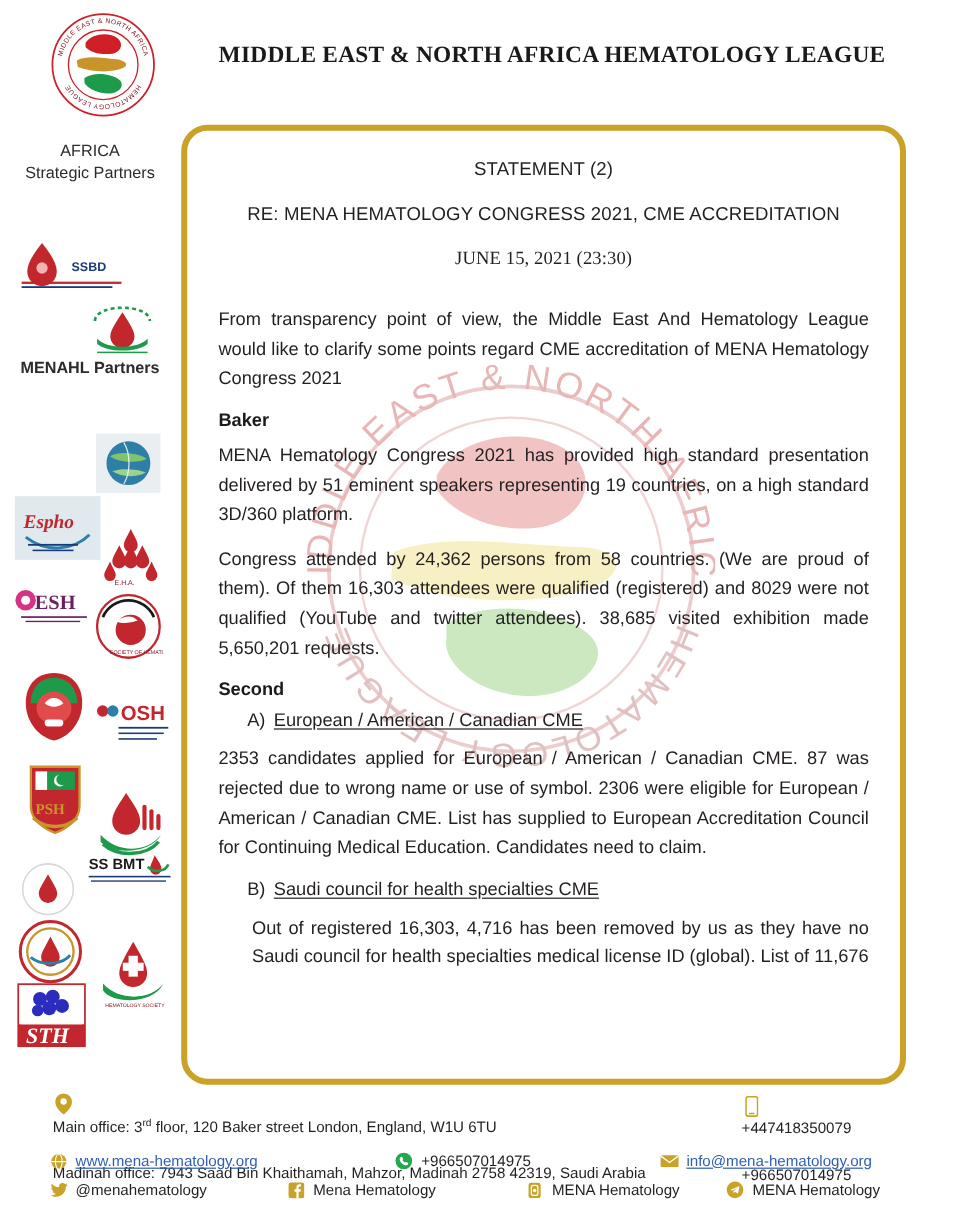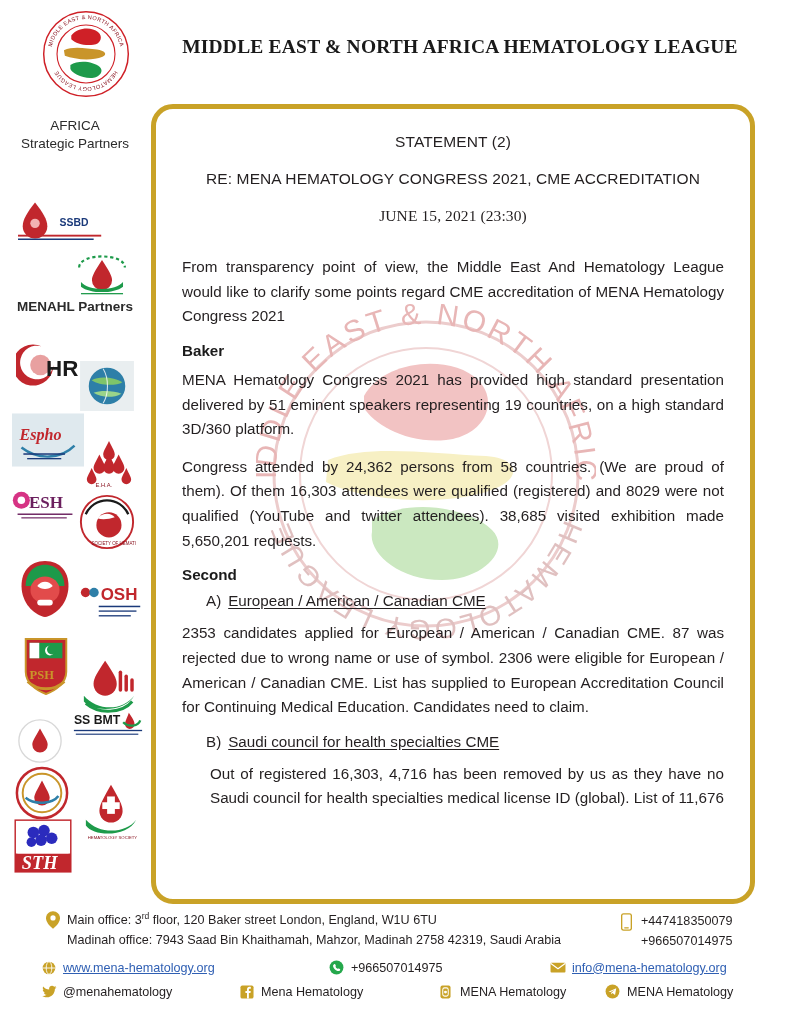--- a/index.html
+++ b/index.html
@@ -149,21 +149,21 @@
   .f-row { position: absolute; display: flex; align-items: center; }
   .f-ico {
     width: 17px; height: 19px;
     margin-right: 6px;
     flex: 0 0 auto;
     display: inline-flex;
     align-items: center;
     justify-content: center;
   }
   .f-col-addr { left: 44px; top: 4px; display: block; }
-  .addr-line { display: flex; align-items: flex-start; }
+  .addr-line { display: flex; align-items: flex-start; flex-direction: column; }
   .addr-text { line-height: 1.55; }
   .addr-text sup { font-size: 8.5px; vertical-align: super; }
   .f-phone { left: 618px; top: 6px; display: block; }
   .phone-line { line-height: 1.55; }
   .link { color: #2f5fb3; text-decoration: underline; }
   .row2 { top: 52px; }
   .row3 { top: 76px; justify-content: flex-end; }
   .w-web { left: 40px; }
   .w-wa  { left: 328px; }
   .w-mail{ left: 549px; }
@@ -226,27 +226,20 @@
         <path d="M12 40 C20 50, 50 50, 58 40 L58 45 C48 53, 22 53, 12 45 Z" fill="#1d9a4a"></path>
         <rect x="12" y="52" width="46" height="1.4" fill="#1d9a4a"></rect>
       </svg>
     </div>
   </div>
 
   <div class="sidebar-heading second">MENAHL Partners</div>
 
   <div class="logo-grid" style="height:560px;">
 
-    <div class="plogo" style="left:16px; top:20px; width:62px; height:56px;">
-      <svg viewBox="0 0 66 60" width="62" height="56">
-        <path d="M40 30 A22 22 0 1 1 27 10 A18 18 0 1 0 40 30 Z" fill="#c1272d"></path>
-        <circle cx="26" cy="30" r="11" fill="#e8a0a0"></circle>
-        <text x="32" y="42" font-size="24" font-weight="bold" font-family="Liberation Sans, sans-serif" fill="#1a1a1a">HR</text>
-      </svg>
-    </div>
 
     <div class="plogo" style="left:80px; top:44px; width:54px; height:50px;">
       <svg viewBox="0 0 56 52" width="54" height="50">
         <rect x="0" y="0" width="56" height="52" fill="#e9eef0"></rect>
         <circle cx="28" cy="26" r="19" fill="#2e7fa8"></circle>
         <path d="M12 20 C20 15, 36 17, 44 22 C38 26, 20 26, 12 20 Z" fill="#7fc46a"></path>
         <path d="M14 33 C22 30, 36 31, 43 34 C34 39, 22 38, 14 33 Z" fill="#9ad48a"></path>
         <path d="M24 8 C30 18, 30 34, 24 44" fill="none" stroke="#ffffff" stroke-width="1.1" opacity="0.8"></path>
       </svg>
     </div>

